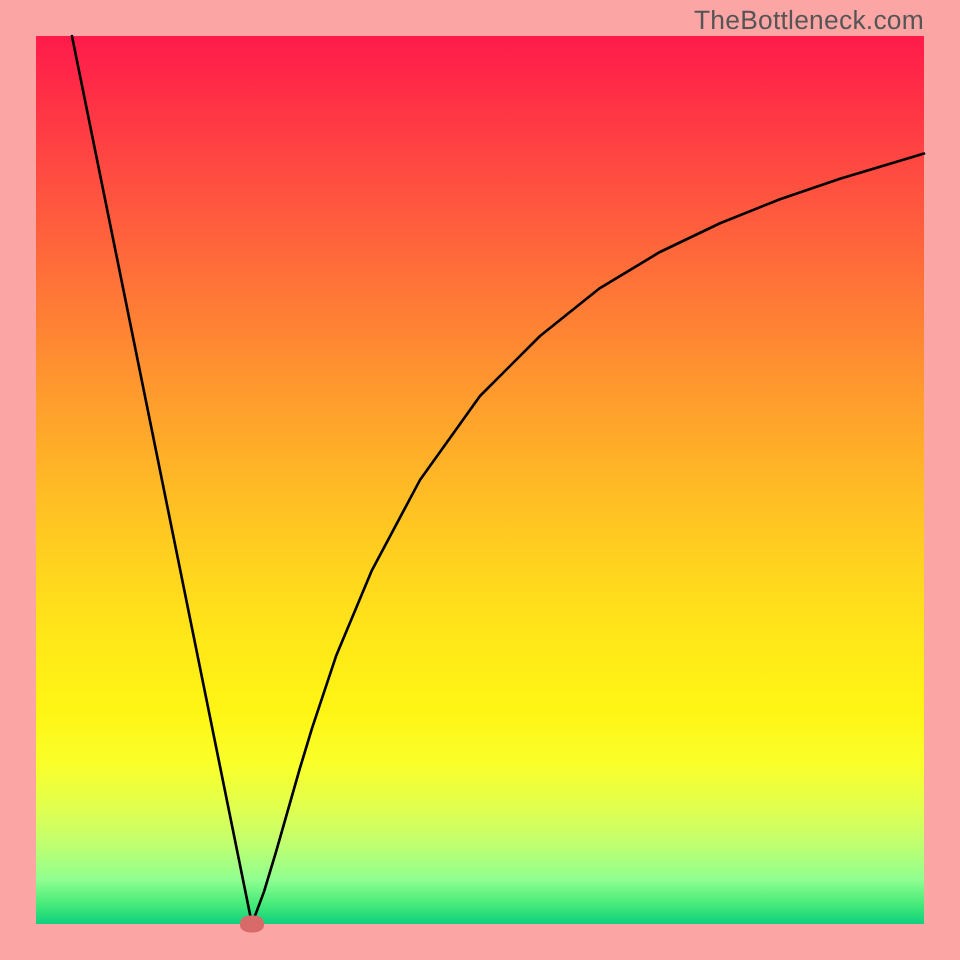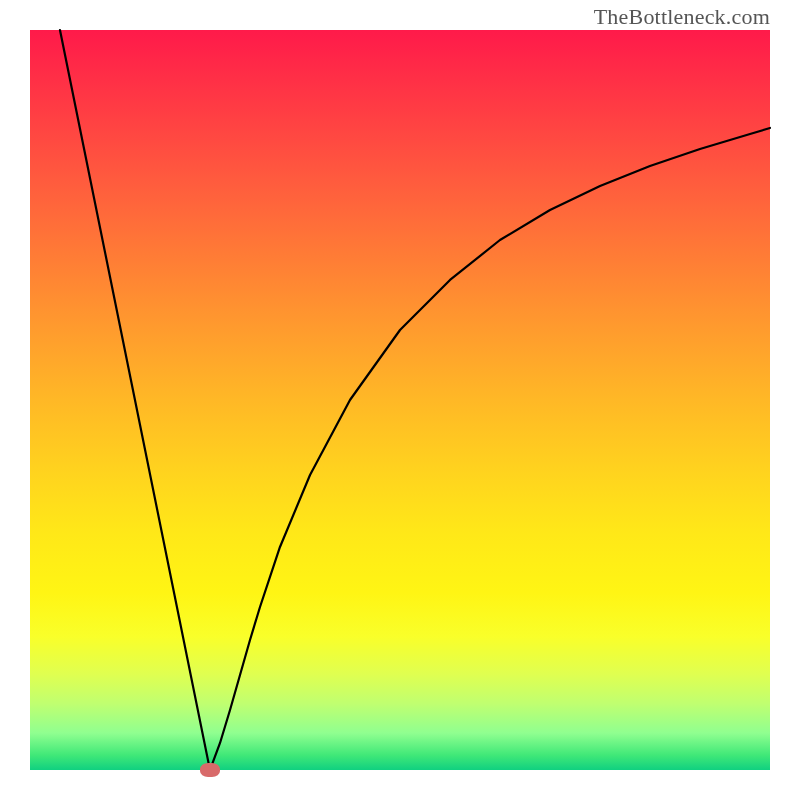--- a/index.html
+++ b/index.html
@@ -8,22 +8,21 @@
     width: 800px;
     height: 800px;
     background: #000;
     font-family: Arial, Helvetica, sans-serif;
     overflow: hidden;
   }
   .canvas {
     position: relative;
     width: 800px;
     height: 800px;
-    background: #ffffff;
-    font-family: Liberation Serif, serif;
+    background: #fca5a5;
   }
   .plot-area {
     position: absolute;
     left: 30px;
     top: 30px;
     width: 740px;
     height: 740px;
   }
   .gradient-bg {
     position: absolute;

